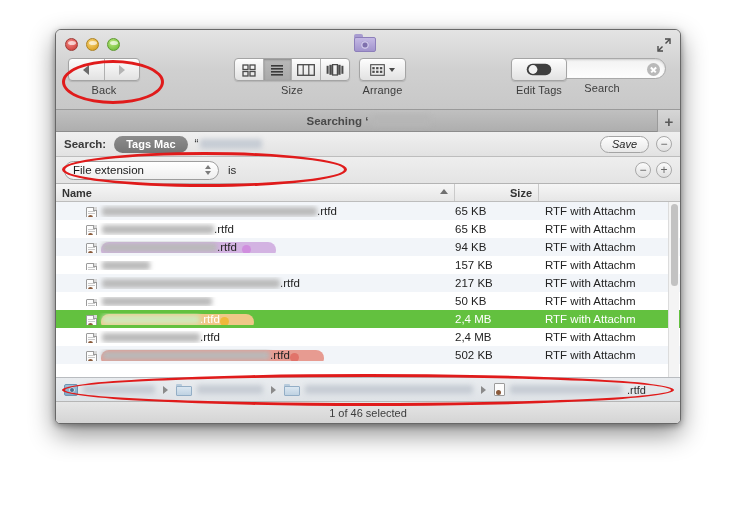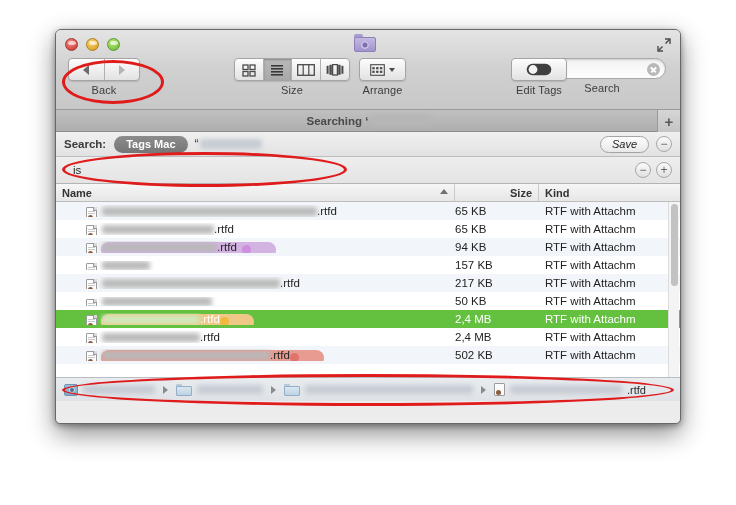--- a/index.html
+++ b/index.html
@@ -380,41 +380,45 @@
       <div class="savebtn">
         <span>Save</span>
       </div>
       <div class="roundbtn">
         <span>−</span>
       </div>
     </div>
   </div>
 
   <div class="critbar">
+    <div class="popup">
+      <span>File extension</span>
+      <span class="stepper">
+        <span class="st-up"></span>
+          <span class="st-dn"></span>
+      </span>
+    </div>
     <span class="is-word">is</span>
     <div style="margin-left:auto;display:flex;align-items:center;gap:5px;">
       <div class="roundbtn">
         <span>−</span>
       </div>
       <div class="roundbtn">
         <span>+</span>
       </div>
     </div>
   </div>
 
   <div class="listhead">
     <div class="hc hc-name">
       <span>Name</span>
       <span class="sortarrow"></span>
     </div>
     <div class="hc hc-size">
       <span>Size</span>
-    </div>
-    <div class="hc hc-kind">
-      <span>Kind</span>
     </div>
   </div>
 
   <div class="filelist">
     <div id="rows-host">
         <div class="row alt">
           <div class="namecell">
             <div class="docicon">
               <span class="pg"></span>
               <span class="fold"></span>
@@ -593,18 +597,21 @@
     <span class="blur-lt" style="width:168px;height:9px;"></span>
     <span class="pchevron"></span>
     <div class="pdoc">
         <span class="pg"></span>
         <span class="mk"></span>
       </div>
     <span class="blur-lt" style="width:112px;height:9px;"></span>
     <span style="font-size:11px;color:#2c2c2c;">.rtfd</span>
   </div>
 
+  <div class="statusbar">
+    <span>1 of 46 selected</span>
+  </div>
 
 </div>
 
 <div class="ellipse" style="left:62px;  top:60px;  width:102px; height:44px;"></div>
 <div class="ellipse" style="left:62px;  top:152px; width:285px; height:35px;"></div>
 <div class="ellipse" style="left:62px;  top:374px; width:612px; height:32px;"></div>
 
 </body></html>

